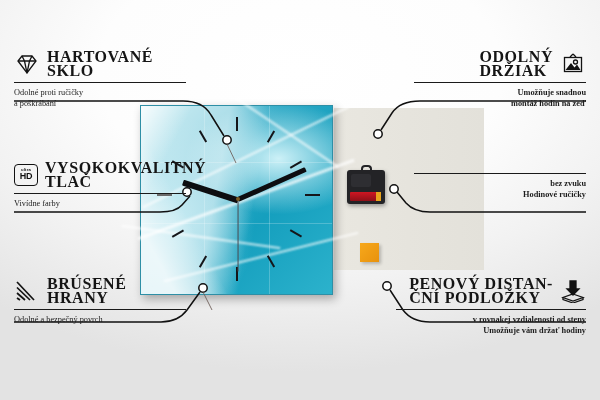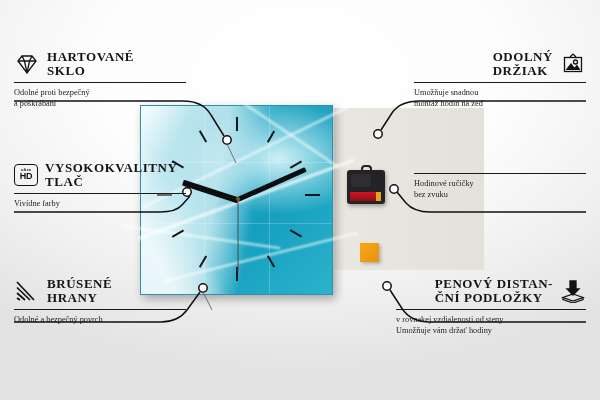--- a/index.html
+++ b/index.html
@@ -15,32 +15,32 @@
   #stage { position:absolute; inset:0; }
 
   
   #wires { position:absolute; inset:0; width:600px; height:400px; }
 
   
   .feat { position:absolute; width:172px; }
   .feat .head { display:flex; align-items:center; gap:7px; }
   .feat.right .head { flex-direction:row-reverse; }
   .feat .titles {
-    font-size:13px; font-weight:bold; letter-spacing:.55px;
+    font-size:16px; font-weight:bold; letter-spacing:.55px;
     line-height:13.5px; color:#151515; text-transform:uppercase;
     font-family:"Liberation Serif", serif;
   }
   .feat.left .titles { text-align:left; }
   .feat.right .titles { text-align:left; }
   .feat .rule { height:1px; background:#1a1a1a; margin:5px 0 4px; }
   .feat .desc {
     font-size:8.3px; line-height:11.2px; color:#1d1d1d;
     font-family:"Liberation Serif", serif;
   }
-  .feat.right .desc { text-align:left; }
+  .feat.right .desc { text-align:right;font-weight:bold; }
 
   .ic { width:26px; height:24px; flex:0 0 26px; display:block; }
 
   
   .hdbox {
     width:24px; height:22px; border:1.6px solid #111; border-radius:4px;
     display:flex; flex-direction:column; align-items:center; justify-content:center;
     font-family:"Liberation Sans", sans-serif; color:#111; flex:0 0 24px;
   }
   .hdbox .u { font-size:4.2px; font-weight:bold; letter-spacing:.2px; line-height:4.5px; }
@@ -155,21 +155,21 @@
           <path d="M4,9 L22,9 M8,4 L10.5,9 L13,21 L15.5,9 L18,4"></path>
         </g>
       </svg>
       <div class="titles">
         <div>HARTOVANÉ</div>
         <div>SKLO</div>
       </div>
     </div>
     <div class="rule"></div>
     <div class="desc">
-      <div>Odolné proti bezpečný</div>
+      <div>Odolné proti ručičky</div>
       <div>a poškrábání</div>
     </div>
   </div>
 
   <div class="feat left" style="left:14px; top:161px;">
     <div class="head">
       <div class="hdbox">
         <span class="u">ultra</span>
         <span class="h">HD</span>
       </div>
@@ -224,22 +224,22 @@
     <div class="rule"></div>
     <div class="desc">
       <div>Umožňuje snadnou</div>
       <div>montáž hodin na zeď</div>
     </div>
   </div>
 
   <div class="feat right" style="left:414px; top:168px;">
     <div class="rule"></div>
     <div class="desc">
+      <div>bez zvuku</div>
       <div>Hodinové ručičky</div>
-      <div>bez zvuku</div>
     </div>
   </div>
 
   <div class="feat right" style="left:396px; top:277px; width:190px;">
     <div class="head">
       <svg class="ic" viewBox="0 0 26 24">
         <g stroke="#131313" stroke-width="1.3" fill="none">
           <path d="M10,2 L16,2 L16,10 L19,10 L13,16 L7,10 L10,10 Z" fill="#131313"></path>
           <path d="M13,15 L23,18.5 L13,22 L3,18.5 Z"></path>
           <path d="M3,18.5 L3,20.5 L13,24 L23,20.5 L23,18.5"></path>

